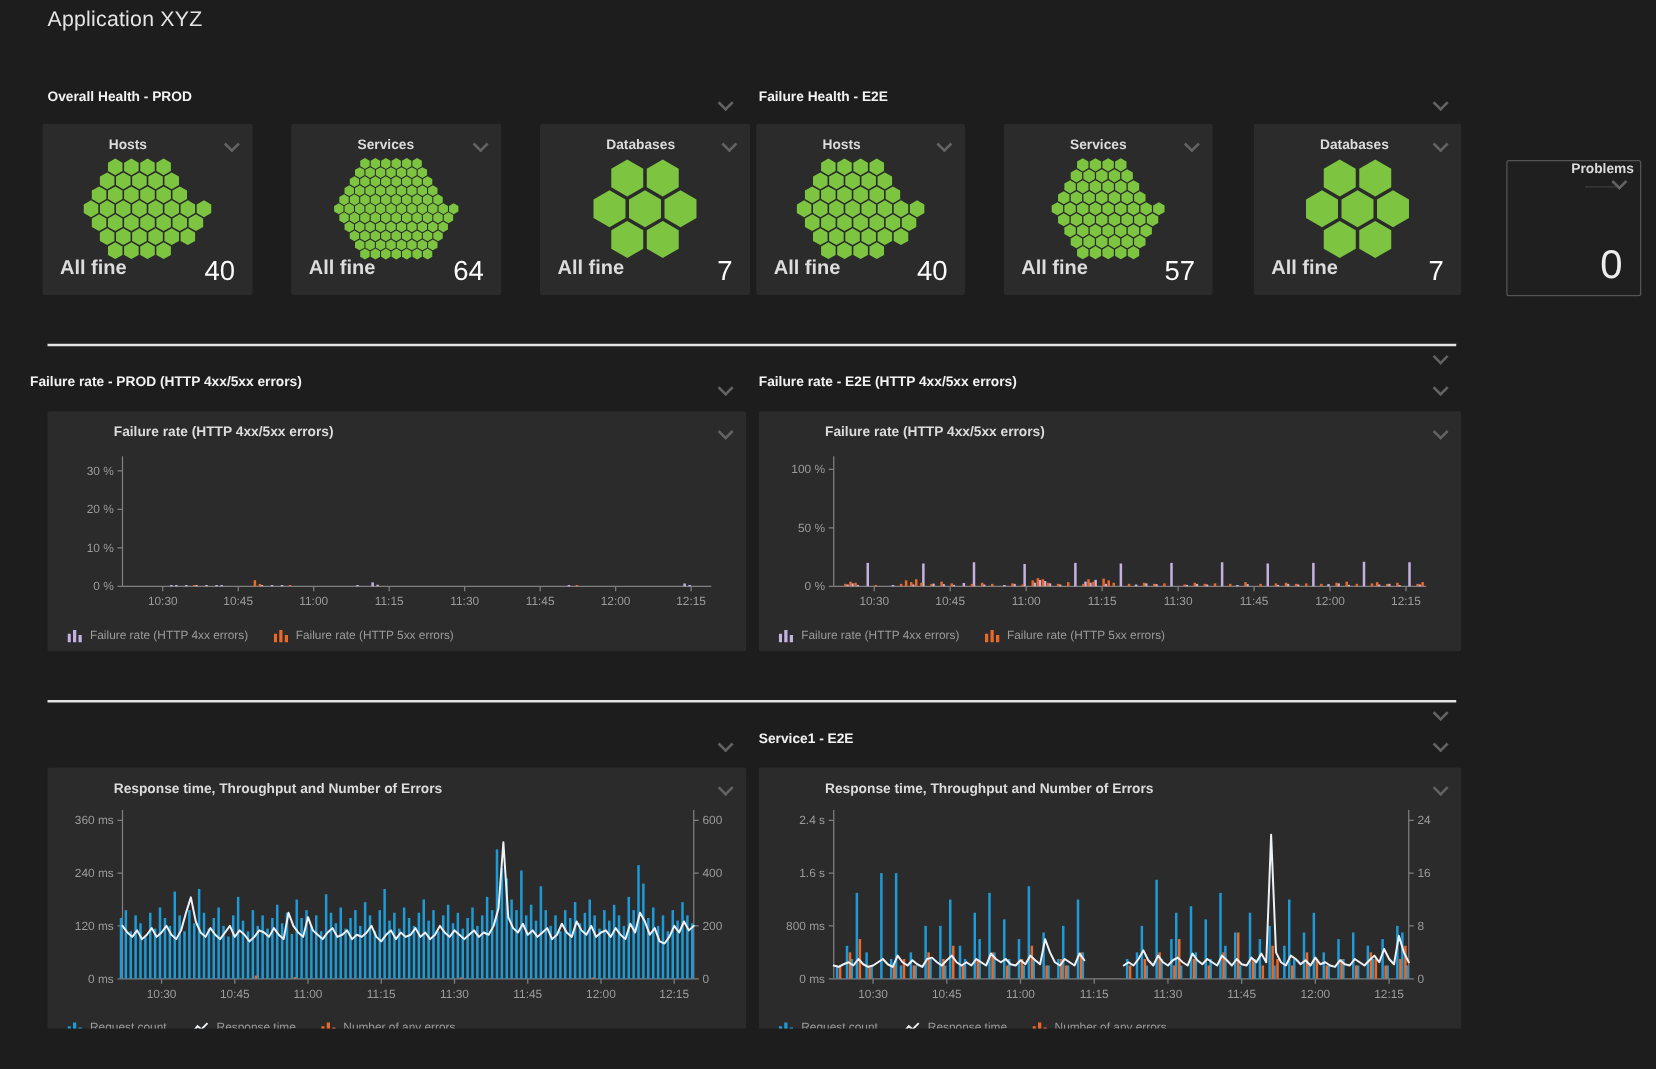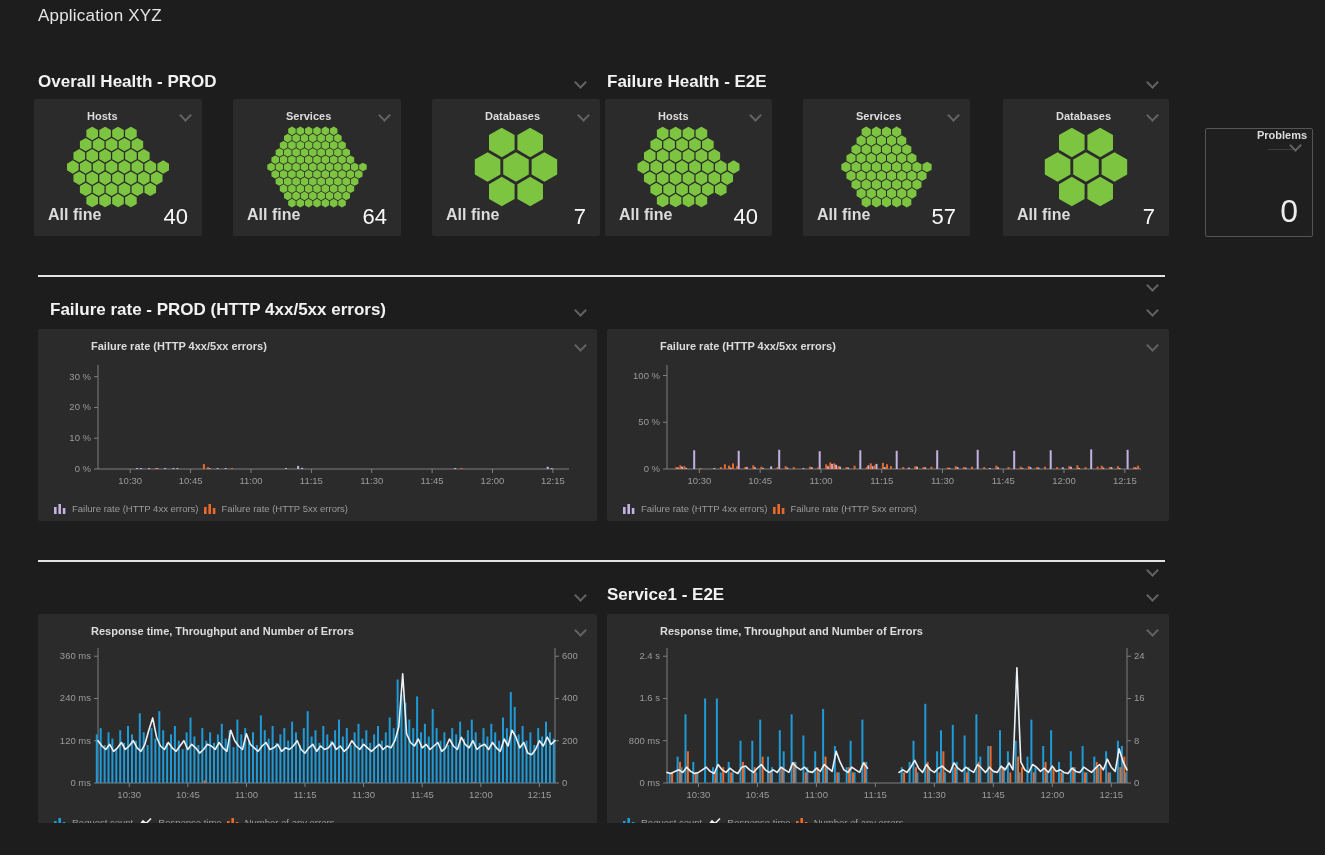--- a/index.html
+++ b/index.html
@@ -1,32 +1,32 @@
 <!DOCTYPE html>
 <html><head>
 <meta charset="utf-8">
 <style>
   html,body{margin:0;padding:0;background:#1d1d1d;font-family:"Liberation Sans",sans-serif;}
   #stage{position:relative;width:1325px;height:823px;background:#1d1d1d;overflow:hidden;}
   .page-title{position:absolute;left:38px;top:6px;font-size:17px;color:#e4e4e4;font-weight:400;letter-spacing:.2px;}
-  .sec-title{position:absolute;font-size:17px;font-weight:bold;color:#f2f2f2;}
+  .sec-title{position:absolute;font-size:11px;font-weight:bold;color:#f2f2f2;}
   .chev{display:inline-block;width:7px;height:7px;border-right:2px solid #636363;border-bottom:2px solid #636363;transform:rotate(45deg);}
   .chev-abs{position:absolute;}
   .tile{position:absolute;background:#2b2b2b;border-radius:2px;}
   .tile-title{position:absolute;left:14px;top:11px;font-size:11px;font-weight:bold;color:#dcdcdc;padding-left:39px;}
   .tile-chev{position:absolute;right:12px;top:12px;}
   .honey{position:absolute;left:0;top:26px;}
   .allfine{position:absolute;left:14px;bottom:12px;font-size:16px;font-weight:bold;color:#dcdcdc;}
   .count{position:absolute;right:14px;bottom:6px;font-size:22px;font-weight:400;color:#fafafa;}
   .prob-tile{position:absolute;background:#1f1f1f;border:1px solid #555;border-radius:2px;}
   .prob-dash{position:absolute;left:62px;top:20px;width:26px;height:1px;background:#3e3e3e;}
   .prob-count{position:absolute;right:14px;bottom:6px;font-size:32px;font-weight:300;color:#ececec;}
   .divider{position:absolute;height:2px;background:#e3e3e3;}
   .chart-svg{position:absolute;left:14px;top:30px;}
-  .legend{position:absolute;left:16px;bottom:7px;display:flex;gap:5px;align-items:center;}
+  .legend{position:absolute;left:16px;bottom:7px;display:flex;gap:20px;align-items:center;}
   .lg-item{display:flex;align-items:center;gap:5px;font-size:9.5px;color:#9b9b9b;}
   .lg-item svg{display:block;}
 </style>
 </head>
 <body>
 
 <div id="stage">
 
   <div class="page-title">Application XYZ</div>
 
@@ -336,22 +336,23 @@
   <div class="prob-tile" style="left:1205px;top:128px;width:106px;height:107px;">
     <div class="tile-title" style="left:12px;top:0;">Problems</div>
     <span class="prob-dash"></span>
     <span class="chev tile-chev"></span>
     <div class="prob-count">0</div>
   </div>
 
   <div class="divider" style="left:38px;top:275px;width:1127px;"></div>
   <span class="chev chev-abs" style="left:1148px;top:281px;"></span>
 
-  <div class="sec-title" style="left:50px;top:300px;">Failure rate - PROD (HTTP 4xx/5xx errors)</div>
+  <div class="sec-title" style="left:24px;top:300px;">Failure rate - PROD (HTTP 4xx/5xx errors)</div>
   <span class="chev chev-abs" style="left:576px;top:306px;"></span>
+  <div class="sec-title" style="left:607px;top:300px;">Failure rate - E2E (HTTP 4xx/5xx errors)</div>
   <span class="chev chev-abs" style="left:1148px;top:306px;"></span>
 
   <div class="tile" style="left:38px;top:329px;width:559px;height:192px;">
     <div class="tile-title">Failure rate (HTTP 4xx/5xx errors)</div>
     <span class="chev tile-chev"></span>
     <svg class="chart-svg" width="531" height="136">
         <line x1="46" y1="6" x2="46" y2="110" stroke="#7f7f7f" stroke-width="1"></line>
         <line x1="46" y1="110" x2="517" y2="110" stroke="#7f7f7f" stroke-width="1"></line>
         <line x1="42" y1="110" x2="46" y2="110" stroke="#7f7f7f"></line>
         <text x="39" y="113" text-anchor="end" font-size="9.5" fill="#9b9b9b">0 %</text>

